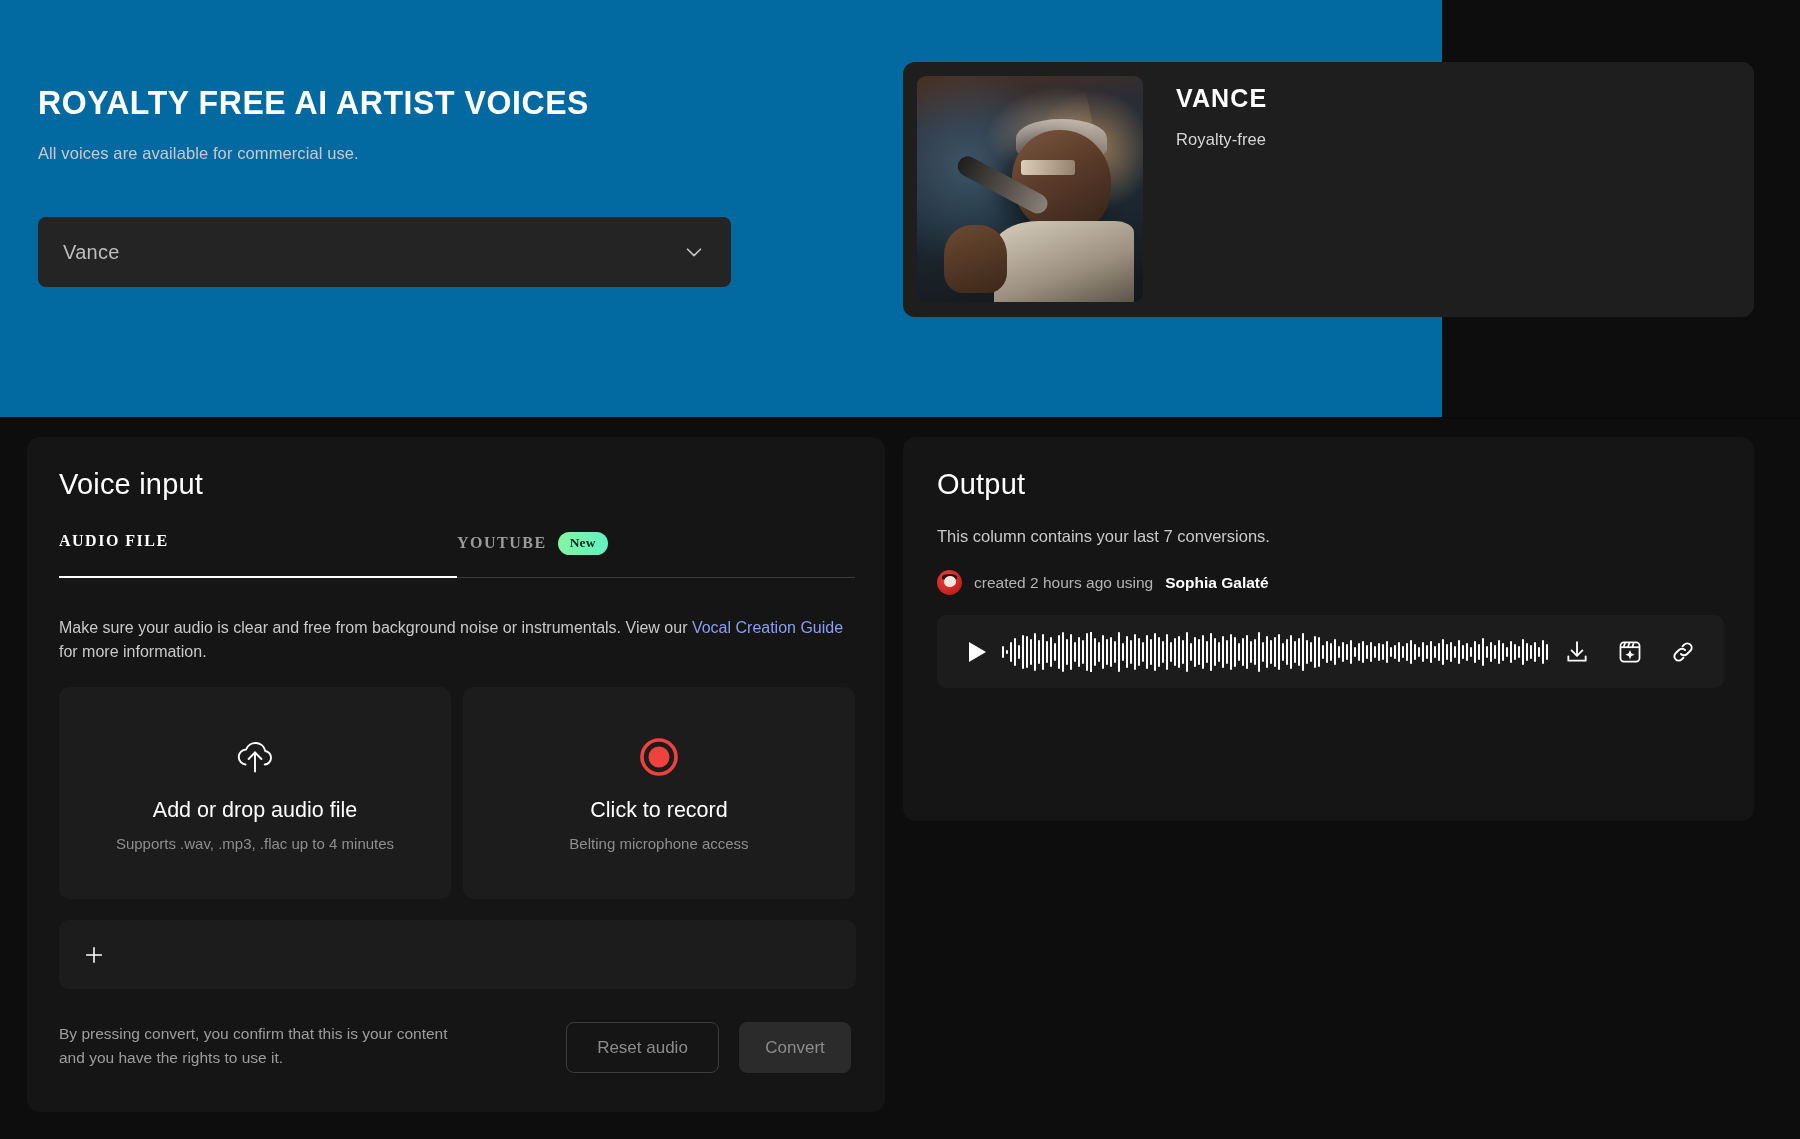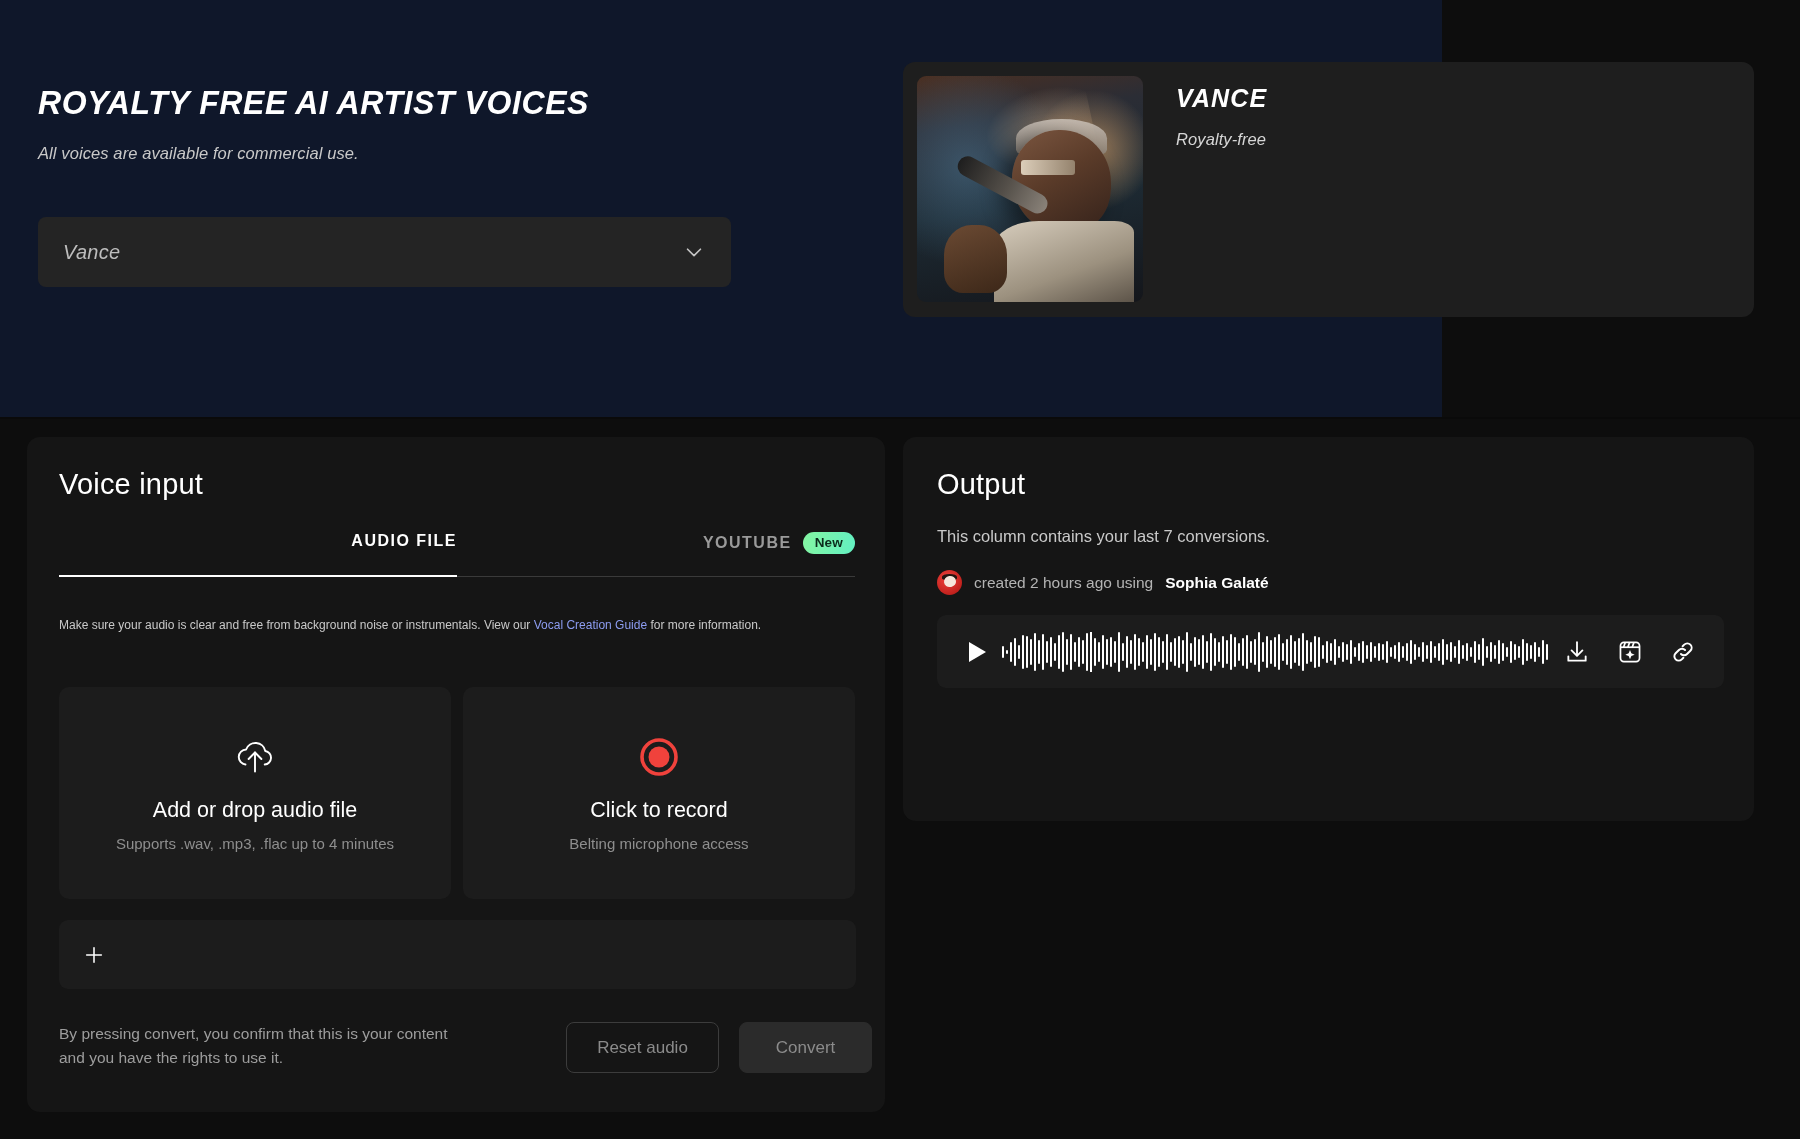--- a/index.html
+++ b/index.html
@@ -7,22 +7,21 @@
     width: 1800px; height: 1139px;
     background: #0d0d0d;
     font-family: "Liberation Sans", sans-serif;
     overflow: hidden;
   }
   .page { position: relative; width: 1800px; height: 1139px; background: #0d0d0d; }
 
   
   .top-section {
     position: absolute; left: 0; top: 0; width: 1442px; height: 418px;
-    background: #0f172a;
-    font-style: italic;
+    background: #0369a1;
   }
   .top-divider {
     position: absolute; left: 0; top: 417px; width: 1800px; height: 2px;
     background: #0a0a0a;
   }
 
   .hero { position: absolute; left: 38px; top: 86px; width: 820px; }
   .hero-title {
     font-size: 33px; font-weight: 700; color: #ffffff;
     letter-spacing: 0.6px; line-height: 1.05;
@@ -122,42 +121,42 @@
     background: #151515; border-radius: 13px;
   }
   .panel-h2 {
     font-size: 29px; color: #ffffff; font-weight: 400; letter-spacing: 0.2px;
   }
 
   
   .tabs { position: absolute; left: 59px; top: 532px; width: 796px; }
   .tabs-row { display: flex; }
   .tab {
-    flex: 1; text-align: right; padding-bottom: 22px;
+    flex: 1; text-align: left; padding-bottom: 22px;
     font-size: 16px; font-weight: 700; letter-spacing: 1.5px;
-    cursor: pointer; position: relative;
+    cursor: pointer; position: relative; font-family: Liberation Serif, serif;
   }
   .tab.active { color: #ffffff; }
   .tab.idle { color: #9a9a9a; }
   .tabs-underline {
     position: relative; height: 1px; background: #3a3a3a; width: 100%;
   }
   .tabs-underline .active-bar {
     position: absolute; left: 0; top: -1px; width: 50%; height: 2px; background: #ffffff;
   }
   .badge-new {
     display: inline-block; margin-left: 11px; vertical-align: 1px;
     padding: 3px 12px 4px; border-radius: 999px;
     background: linear-gradient(100deg, #84f5a2 0%, #62f0c2 100%);
     color: #0c2b1c; font-size: 13.5px; font-weight: 700; letter-spacing: 0.2px;
   }
 
   .hint {
     position: absolute; left: 59px; top: 616px; width: 800px;
-    font-size: 12px; color: #c9c9c9; line-height: 1.52;
+    font-size: 16px; color: #c9c9c9; line-height: 1.52;
   }
   .hint a { color: #8d9df2; text-decoration: none; }
 
   
   .dropzones { position: absolute; left: 59px; top: 687px; display: flex; gap: 12px; }
   .dz {
     width: 392px; height: 212px; border-radius: 10px; background: #1c1c1c;
     display: flex; flex-direction: column; align-items: center; justify-content: center;
     cursor: pointer;
   }
@@ -184,21 +183,21 @@
   .actions { position: absolute; left: 566px; top: 1022px; display: flex; gap: 20px; }
   .btn {
     height: 51px; border-radius: 8px; font-size: 17px; cursor: pointer;
     display: flex; align-items: center; justify-content: center;
     font-family: "Liberation Sans", sans-serif;
   }
   .btn-reset {
     width: 153px; background: transparent; border: 1px solid #3c3c3c; color: #8b8b8b;
   }
   .btn-convert {
-    width: 133px; background: #2b2b2b; border: 1px solid #2b2b2b; color: #8b8b8b;
+    width: 112px; background: #2b2b2b; border: 1px solid #2b2b2b; color: #8b8b8b;
   }
 
   
   .out-desc {
     position: absolute; left: 937px; top: 527px;
     font-size: 16.5px; color: #c9c9c9;
   }
   .out-credit {
     position: absolute; left: 937px; top: 570px;
     display: flex; align-items: center; gap: 12px;

